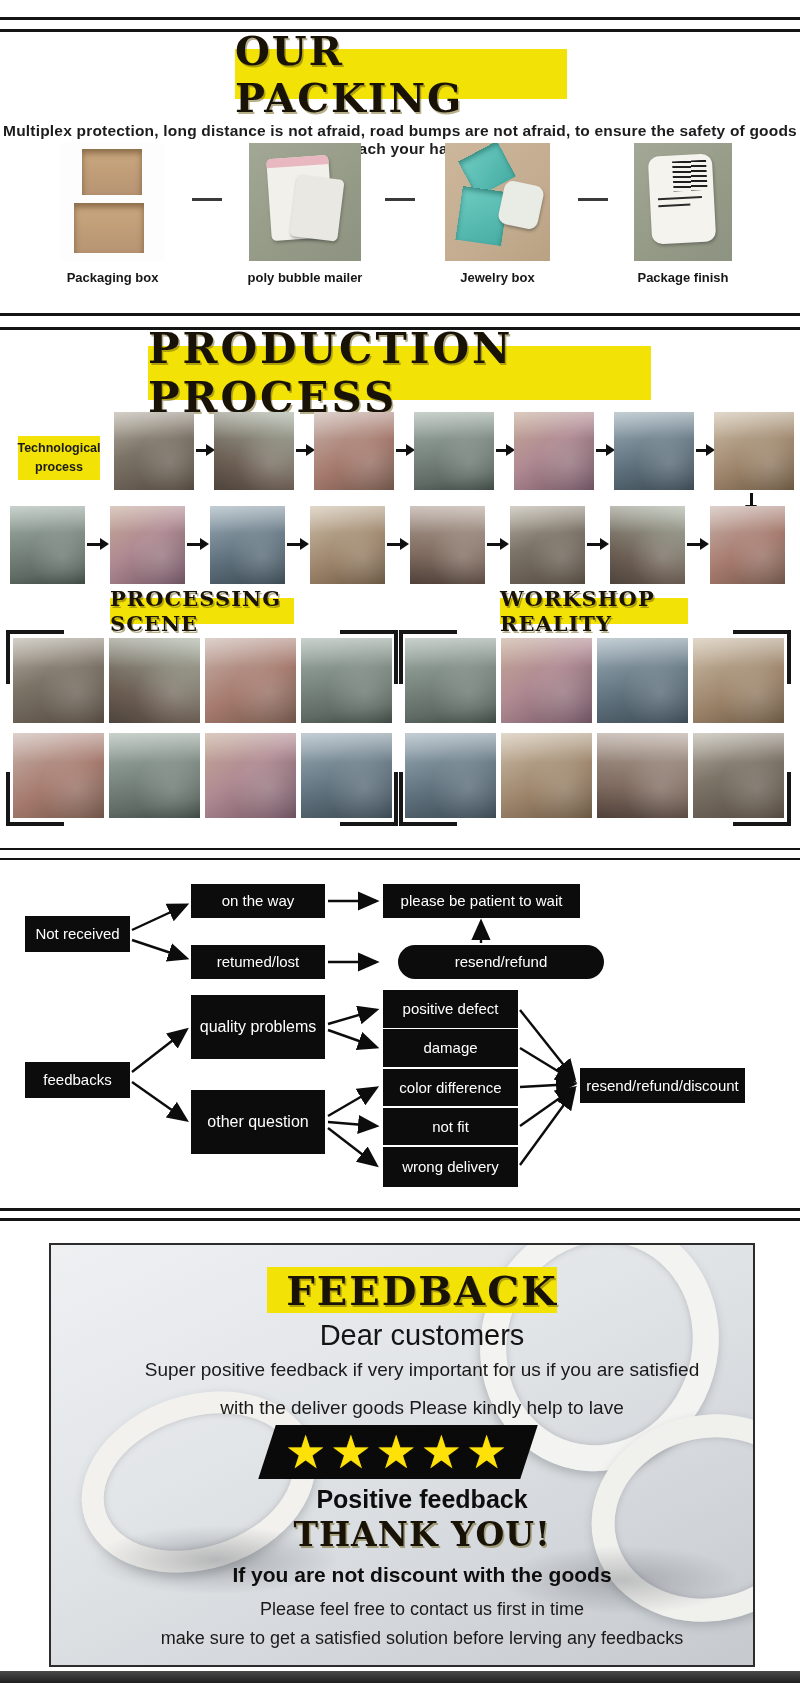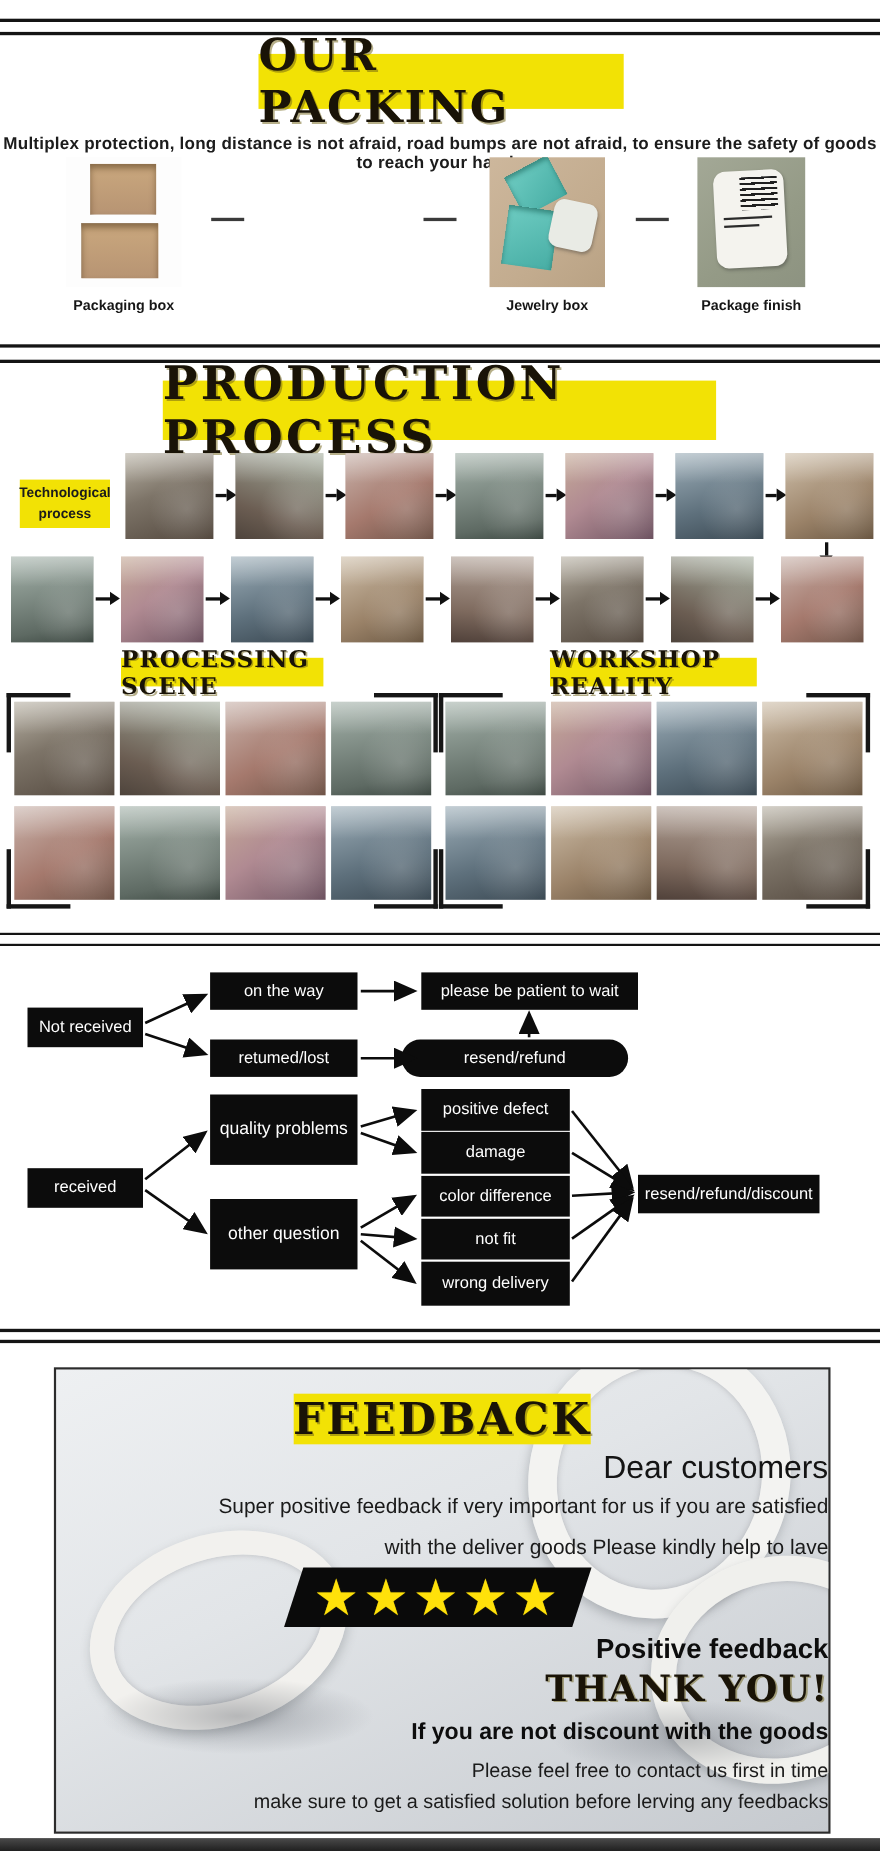--- a/index.html
+++ b/index.html
@@ -64,21 +64,21 @@
 
   
   .fc-node{position:absolute;background:#0c0c0c;color:#fff;display:flex;align-items:center;
            justify-content:center;font-size:15px;text-align:center;line-height:1.15;}
   .fc-big{font-size:16px;}
 
   
   .fb-box{position:absolute;left:49px;top:1243px;width:702px;height:420px;
           border:2px solid #2c2c2c;overflow:hidden;
           background:linear-gradient(155deg,#eef0f2 0%,#e2e5e8 40%,#c6cacf 100%);}
-  .fb-center{position:absolute;left:0;width:100%;text-align:right;}
+  .fb-center{position:absolute;left:0;width:100%;text-align:center;padding-left:20px;}
   .ring{position:absolute;border-radius:50%;}
   .fb-shadow{position:absolute;border-radius:50%;}
   .star-band{position:absolute;left:216px;top:180px;width:262px;height:54px;background:#0a0a0a;
              transform:skewX(-18deg);display:flex;align-items:center;justify-content:center;}
   .star-row{transform:skewX(18deg);font-size:46px;line-height:46px;color:#ffe10a;
             letter-spacing:4px;white-space:nowrap;text-shadow:0 0 1px #8a7a00;}
   .bottom-strip{position:absolute;left:0;top:1671px;width:800px;height:12px;
                 background:linear-gradient(180deg,#4a4a4a,#1f1f1f);}
 </style>
 </head>
@@ -96,20 +96,29 @@
 
   <div class="pack-item" style="left:60px;width:105px;">
     <div class="pack-photo p-white">
       <div class="sbox carton" style="left:22px;top:6px;width:60px;height:46px;"></div>
       <div class="sbox carton" style="left:14px;top:60px;width:70px;height:50px;"></div>
     </div>
     <div class="pack-label">Packaging box</div>
   </div>
   <div class="dash" style="left:192px;"></div>
 
+  <div class="pack-item" style="left:249px;width:112px;">
+    <div class="pack-photo p-green">
+      <div class="sbox pouch" style="left:20px;top:14px;width:62px;height:82px;transform:rotate(-4deg);">
+        <div style="height:9px;background:#e8b7c0;border-radius:5px 5px 0 0;"></div>
+      </div>
+      <div class="sbox pouch" style="left:44px;top:34px;width:48px;height:62px;transform:rotate(7deg);background:#e9e8e2;"></div>
+    </div>
+    <div class="pack-label">poly bubble mailer</div>
+  </div>
   <div class="dash" style="left:385px;"></div>
 
   <div class="pack-item" style="left:445px;width:105px;">
     <div class="pack-photo p-wood">
       <div class="sbox teal" style="left:20px;top:6px;width:44px;height:40px;transform:rotate(-28deg);"></div>
       <div class="sbox teal" style="left:14px;top:46px;width:46px;height:54px;transform:rotate(8deg);"></div>
       <div class="sbox pouch" style="left:56px;top:40px;width:40px;height:44px;transform:rotate(12deg);border-radius:9px;background:#e9ebe5;"></div>
     </div>
     <div class="pack-label">Jewelry box</div>
   </div>
@@ -209,25 +218,25 @@
     </div>
 
   <div class="rule" style="top:848px;height:2px;"></div>
   <div class="rule" style="top:858px;height:2px;"></div>
 
   <div id="flowchart">
       <div class="fc-node" style="left: 25px; top: 916px; width: 105px; height: 36px;">Not received</div>
       <div class="fc-node" style="left: 191px; top: 884px; width: 134px; height: 34px;">on the way</div>
       <div class="fc-node" style="left: 383px; top: 884px; width: 197px; height: 34px;">please be patient to wait</div>
       <div class="fc-node" style="left: 191px; top: 945px; width: 134px; height: 34px;">retumed/lost</div>
-      <div class="fc-node" style="left: 365px; top: 945px; width: 206px; height: 34px; border-radius: 17px;">resend/refund</div>
+      <div class="fc-node" style="left: 398px; top: 945px; width: 206px; height: 34px; border-radius: 17px;">resend/refund</div>
       <div class="fc-node fc-big" style="left: 191px; top: 995px; width: 134px; height: 64px;">quality problems</div>
       <div class="fc-node" style="left: 383px; top: 990px; width: 135px; height: 38px;">positive defect</div>
       <div class="fc-node" style="left: 383px; top: 1029px; width: 135px; height: 38px;">damage</div>
-      <div class="fc-node" style="left: 25px; top: 1062px; width: 105px; height: 36px;">received</div>
+      <div class="fc-node" style="left: 25px; top: 1062px; width: 105px; height: 36px;">feedbacks</div>
       <div class="fc-node" style="left: 383px; top: 1069px; width: 135px; height: 37px;">color difference</div>
       <div class="fc-node" style="left: 383px; top: 1108px; width: 135px; height: 37px;">not fit</div>
       <div class="fc-node fc-big" style="left: 191px; top: 1090px; width: 134px; height: 64px;">other question</div>
       <div class="fc-node" style="left: 383px; top: 1147px; width: 135px; height: 40px;">wrong delivery</div>
       <div class="fc-node" style="left: 580px; top: 1068px; width: 165px; height: 35px;">resend/refund/discount</div>
     </div>
   <svg class="abs" style="left:0;top:860px;" width="800" height="340">
     <defs>
       <marker id="ah" markerWidth="9" markerHeight="8" refX="7.5" refY="4" orient="auto">
         <path d="M0,0 L9,4 L0,8 z" fill="#0c0c0c"></path>

